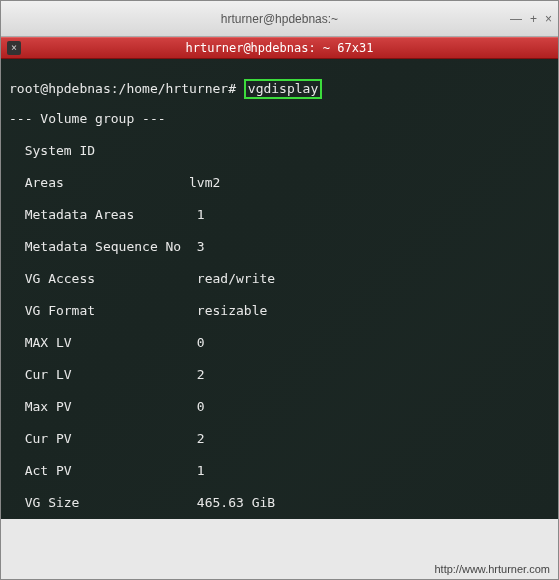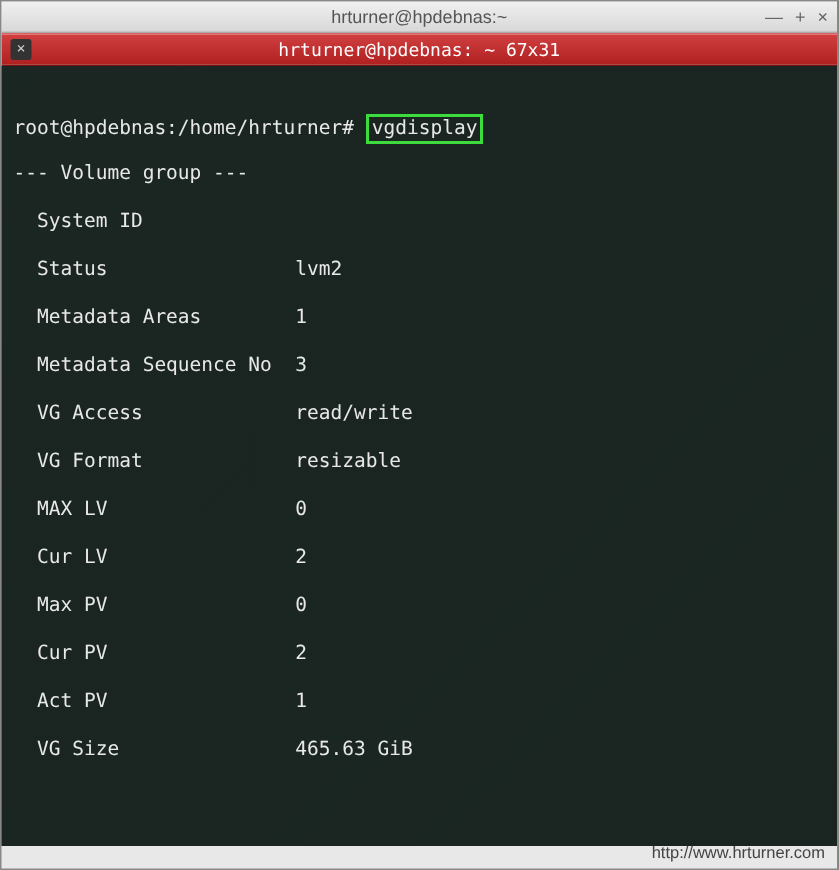--- a/index.html
+++ b/index.html
@@ -6,21 +6,21 @@
 body {
   width: 559px;
   height: 580px;
   font-family: monospace;
   font-size: 13px;
   background: #e8e8e8;
   border: 1px solid #888;
   position: relative;
 }
 .outer-titlebar {
-  height: 21px;
+  height: 36px;
   background: linear-gradient(#f0f0f0, #d8d8d8);
   display: flex;
   align-items: center;
   justify-content: center;
   position: relative;
   border-bottom: 1px solid #aaa;
   font-family: sans-serif;
   font-size: 12px;
   color: #555;
   text-align: right;
@@ -55,22 +55,22 @@
   background: #333;
   border-radius: 2px;
   color: #ccc;
   font-size: 10px;
   line-height: 14px;
   text-align: center;
 }
 .terminal {
   background: #1a2522;
   color: #e8e8e8;
-  padding: 16px 8px;
-  height: 520px;
+  padding: 4px 8px;
+  height: 460px;
   overflow: hidden;
   white-space: pre;
   line-height: 16px;
   background-image: linear-gradient(rgba(26,37,34,0.92), rgba(26,37,34,0.92)),
     linear-gradient(135deg, #2a3a35 0%, #1a2522 40%, #253530 70%, #1a2522 100%);
 }
 .row { display: block; height: 16px; }
 .hl-green {
   border: 2px solid #3cdc3c;
   padding: 0 2px;
@@ -99,21 +99,21 @@
 
 <div class="inner-titlebar">
   <div class="term-close">×</div>
   <span>hrturner@hpdebnas: ~ 67x31</span>
 </div>
 
 <div class="terminal">
 <span class="row"><span>root@hpdebnas:/home/hrturner#</span> <span class="hl-green">vgdisplay</span></span>
 <span class="row">--- Volume group ---</span>
 <span class="row">  System ID</span>
-<span class="row">  Status                lvm2</span>
+<span class="row">  Areas                lvm2</span>
 <span class="row">  Metadata Areas        1</span>
 <span class="row">  Metadata Sequence No  3</span>
 <span class="row">  VG Access             read/write</span>
 <span class="row">  VG Format             resizable</span>
 <span class="row">  MAX LV                0</span>
 <span class="row">  Cur LV                2</span>
 <span class="row">  Max PV                0</span>
 <span class="row">  Cur PV                2</span>
 <span class="row">  Act PV                1</span>
 <span class="row">  VG Size               465.63 GiB</span>

